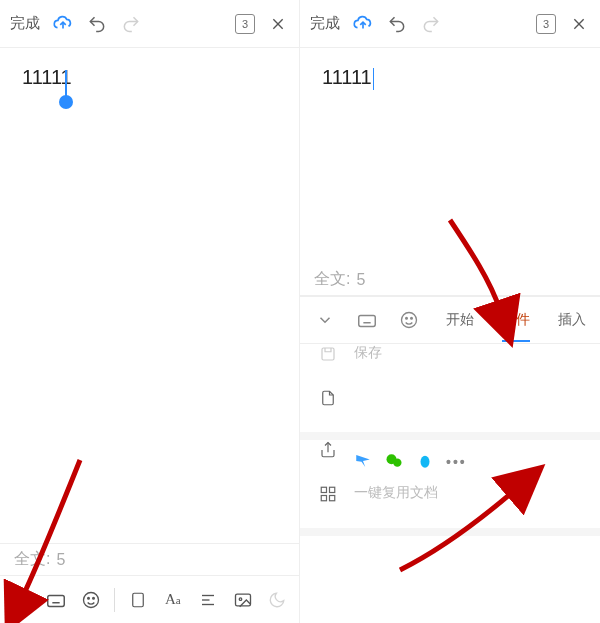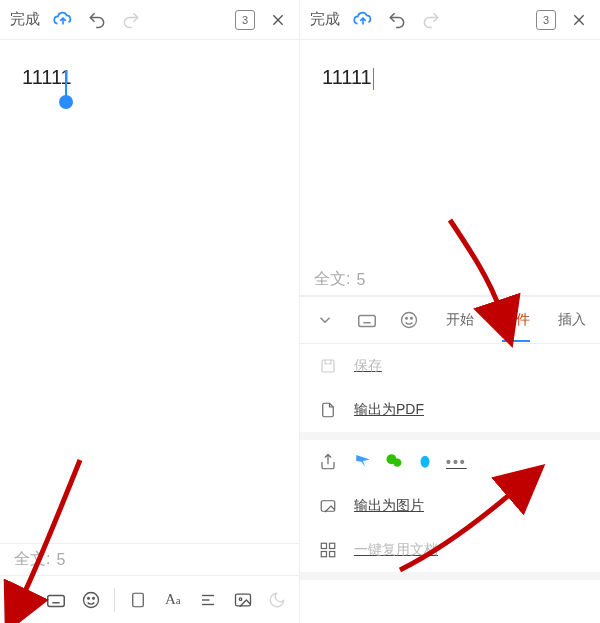--- a/index.html
+++ b/index.html
@@ -18,21 +18,21 @@
     top: 0;
     width: 300px;
     height: 623px;
     background: #fff;
   }
   .left-panel { left: 0; border-right: 1px solid #eee; }
   .right-panel { left: 300px; }
 
   
   .topbar {
-    height: 40px;
+    height: 48px;
     display: flex;
     align-items: center;
     padding: 7px 10px;
     gap: 12px;
     border-bottom: 1px solid #eee;
   }
   .topbar .spacer { flex: 1; }
   .done { font-size: 15px; color: #555; }
   .tb-icon { width: 22px; height: 22px; display:flex; align-items:center; justify-content:center; color:#666; }
   .cloud { color:#2a8cff; }
@@ -119,24 +119,22 @@
   .menu {
     position:absolute;
     top:344px; left:0; right:0; bottom:0;
     overflow:hidden;
     font-size:14px;
     color:#444;
   }
   .menu-item {
     height:44px;
     display:flex;
-    align-items:center;
     padding:0 18px;
     gap:16px;
-    text-decoration:underline;
   }
   .menu-sep { height:8px; background:#f5f5f5; }
   .mi-icon { width:20px; height:20px; display:flex; align-items:center; justify-content:center; color:#666; flex:0 0 20px; }
   .mi-label { flex:1; }
   .mi-disabled { color:#bbb; }
   .share-icons { display:flex; align-items:center; gap:12px; }
   .dot3 { letter-spacing:2px; color:#888; font-weight:bold; }
   .onekey { font-size:14px; color:#bbb; }
 
   
@@ -323,21 +321,20 @@
       </span>
       <span class="mi-label mi-disabled">保存</span>
     </div>
     <div class="menu-item">
       <span class="mi-icon">
         <svg width="18" height="18" viewBox="0 0 24 24" fill="none" stroke="currentColor" stroke-width="1.6">
             <path d="M14 3H7a2 2 0 0 0-2 2v14a2 2 0 0 0 2 2h10a2 2 0 0 0 2-2V8z"></path>
             <path d="M14 3v5h5"></path>
           </svg>
       </span>
-      <span class="mi-label">输出为PDF</span>
     </div>
 
     <div class="menu-sep"></div>
 
     <div class="menu-item">
       <span class="mi-icon">
         <svg width="18" height="18" viewBox="0 0 24 24" fill="none" stroke="currentColor" stroke-width="1.6">
             <path d="M4 12v7a2 2 0 0 0 2 2h12a2 2 0 0 0 2-2v-7"></path>
             <polyline points="16 6 12 2 8 6"></polyline>
             <line x1="12" y1="2" x2="12" y2="15"></line>
@@ -349,29 +346,20 @@
             </svg></span>
         <span><svg width="20" height="20" viewBox="0 0 24 24">
               <circle cx="9" cy="10" r="6" fill="#2dc100"></circle>
               <circle cx="16" cy="14" r="5" fill="#2dc100"></circle>
             </svg></span>
         <span><svg width="18" height="18" viewBox="0 0 24 24">
               <ellipse cx="12" cy="13" rx="6" ry="8" fill="#12b7f5"></ellipse>
             </svg></span>
         <span class="dot3">•••</span>
       </span>
-    </div>
-    <div class="menu-item">
-      <span class="mi-icon">
-        <svg width="18" height="18" viewBox="0 0 24 24" fill="none" stroke="currentColor" stroke-width="1.6">
-            <rect x="3" y="5" width="18" height="14" rx="2"></rect>
-            <path d="M21 17l-5-5-8 8"></path>
-          </svg>
-      </span>
-      <span class="mi-label">输出为图片</span>
     </div>
     <div class="menu-item">
       <span class="mi-icon">
         <svg width="18" height="18" viewBox="0 0 24 24" fill="none" stroke="currentColor" stroke-width="1.6">
             <rect x="3" y="3" width="7" height="7"></rect>
             <rect x="14" y="3" width="7" height="7"></rect>
             <rect x="3" y="14" width="7" height="7"></rect>
             <rect x="14" y="14" width="7" height="7"></rect>
           </svg>
       </span>

